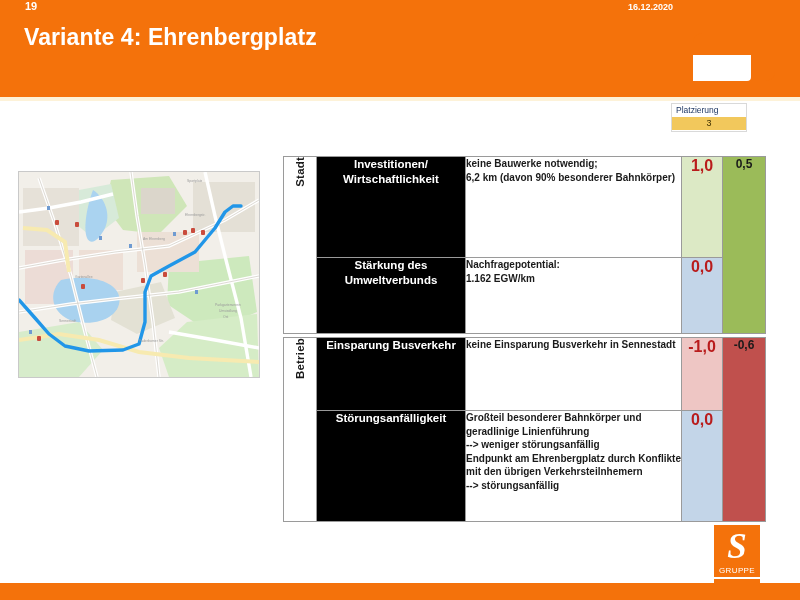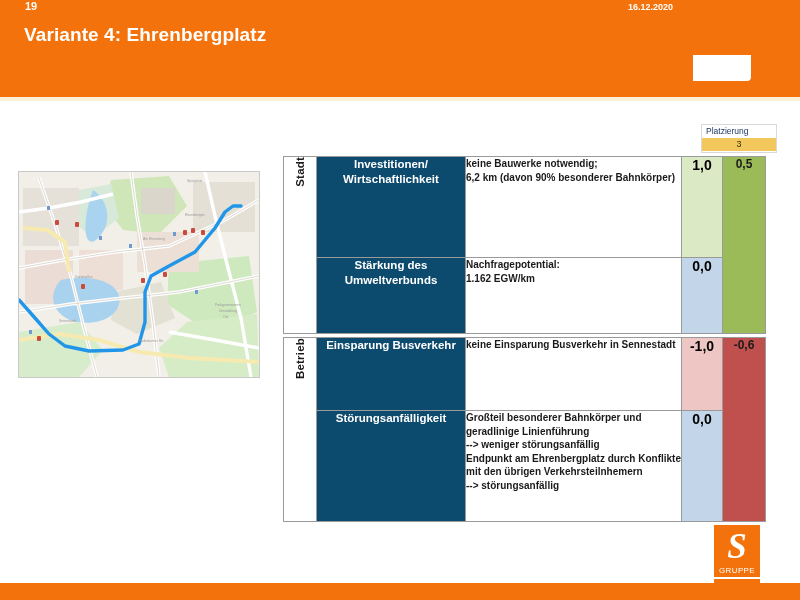--- a/index.html
+++ b/index.html
@@ -31,21 +31,21 @@
     display: block;
     color: #ffffff;
     font-size: 23.5px;
     font-weight: 400;
     letter-spacing: 0.1px;
     white-space: nowrap;
   }
   #slide-title-line2 {
     display: block;
     color: #ffffff;
-    font-size: 19px;
+    font-size: 23px;
     font-weight: 700;
     letter-spacing: 0.1px;
     white-space: nowrap;
     margin-top: 2px;
   }
   #header-underline {
     position: absolute;
     left: 0; top: 97px;
     width: 800px; height: 4px;
     background: #fdf2d8;
@@ -80,25 +80,24 @@
     font-weight: 700;
     letter-spacing: -1.2px;
     line-height: 1;
     color: #1f2f7a;
   }
   #mobiel-wordmark .w-white { color: #ffffff; }
 
   
   #platzierung-box {
     position: absolute;
-    left: 671px; top: 124px;
+    left: 671px; top: 103px;
     width: 74px; height: 27px;
     border: 1px solid #d9d9d9;
     background: #ffffff;
-    margin-left: 30px;
   }
   #platzierung-label {
     display: block;
     text-align: left;
     padding-left: 4px;
     font-size: 8.5px;
     color: #1f3864;
     line-height: 13px;
     height: 13px;
   }
@@ -150,21 +149,21 @@
     writing-mode: vertical-rl;
     transform: rotate(180deg);
     font-size: 11.5px;
     font-weight: 700;
     color: #1a1a1a;
     letter-spacing: 0.2px;
   }
 
   .col-criterion {
     width: 148px;
-    background: #0c4a6e;
+    background: #000000;
     text-align: center;
     vertical-align: middle;
     padding: 4px 6px;
   }
   .criterion-text {
     display: block;
     color: #ffffff;
     font-size: 11.5px;
     font-weight: 700;
     line-height: 1.32;
@@ -186,23 +185,23 @@
     font-weight: bold;
   }
 
   .col-score {
     width: 40px;
     text-align: center;
     vertical-align: middle;
   }
   .score-text {
     display: block;
-    font-size: 14px;
-    font-weight: 700;
-    color: #000000;
+    font-size: 16px;
+    font-weight: 700;
+    color: #b91c1c;
   }
 
   .col-total {
     width: 42px;
     text-align: center;
     vertical-align: middle;
   }
   .total-text {
     display: block;
     font-size: 12px;

